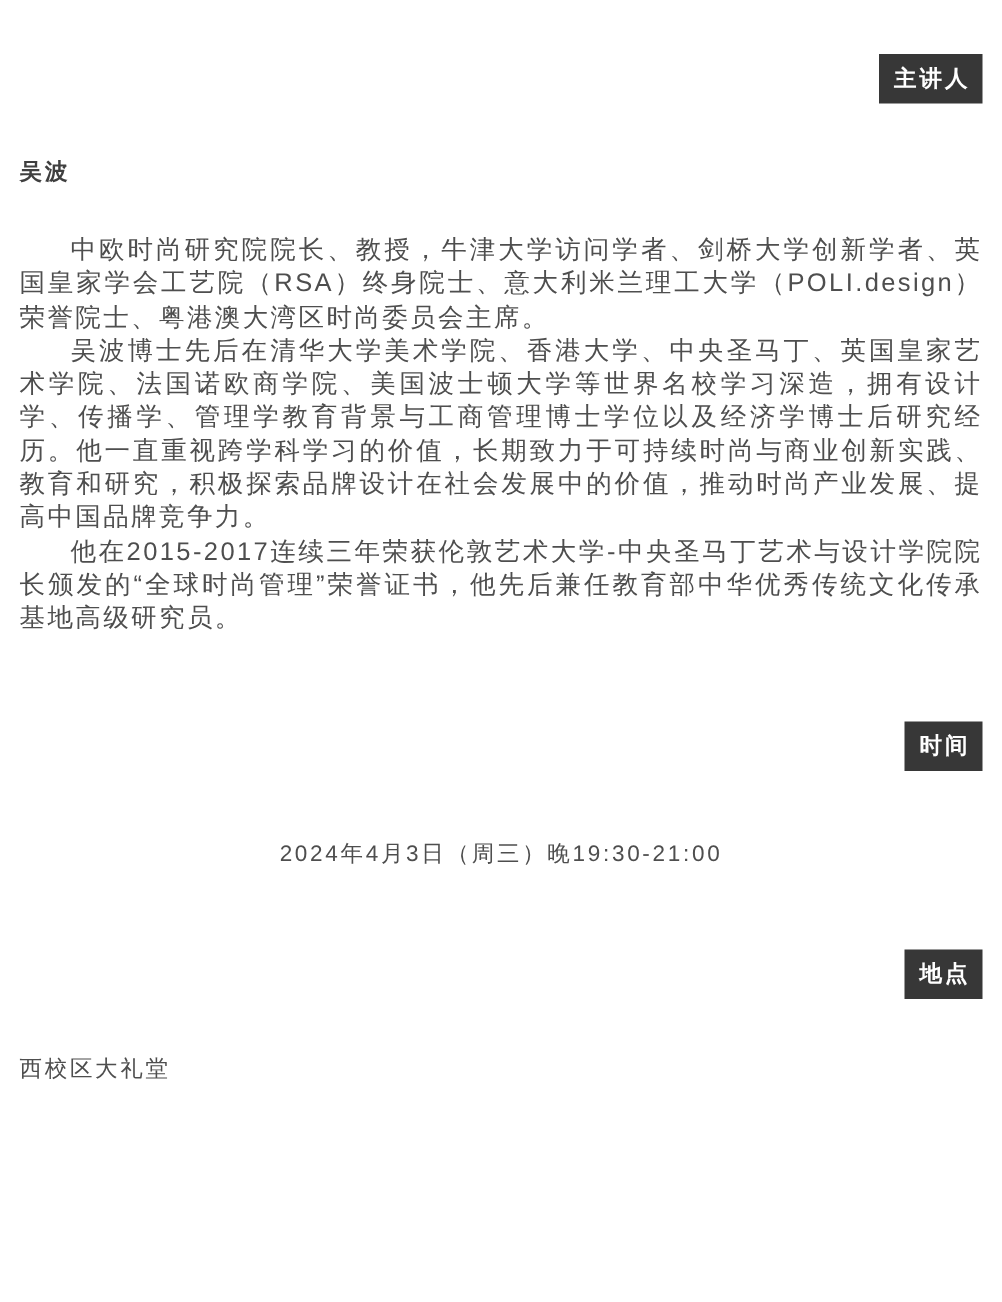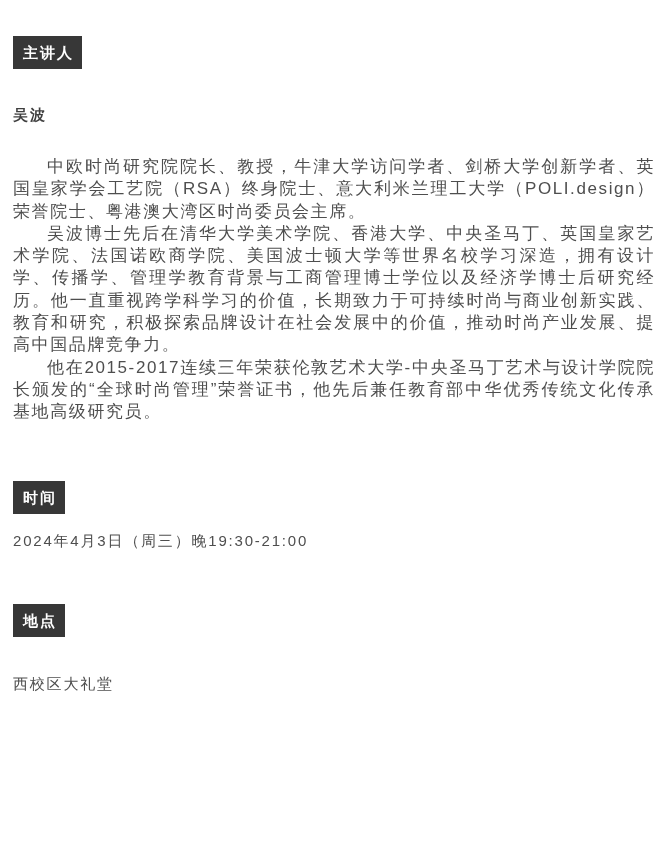--- a/index.html
+++ b/index.html
@@ -15,21 +15,21 @@
   }
   .page {
     width: 668px;
     height: 868px;
     box-sizing: border-box;
     padding: 36px 13px 0 13px;
     background: #ffffff;
     overflow: hidden;
   }
   .badge-row {
-    text-align: left;
+    text-align: right;
   }
   .badge {
     display: inline-block;
     background: #373737;
     color: #ffffff;
     font-size: 15px;
     font-weight: bold;
     letter-spacing: 2px;
     padding: 8px 8px 8px 10px;
     line-height: 17px;
@@ -52,21 +52,22 @@
     text-align: justify;
   }
   .paragraphs p {
     margin: 0;
     text-indent: 2em;
   }
   .badge-row.time-badge {
     margin-top: 57px;
   }
   .time-value {
-    margin-top: 19px;
+    margin-top: 48px;
+    text-align: center;
     font-size: 15px;
     color: #4e4e4e;
     letter-spacing: 1.8px;
     line-height: 16px;
   }
   .badge-row.location-badge {
     margin-top: 55px;
   }
   .location-value {
     margin-top: 39px;

